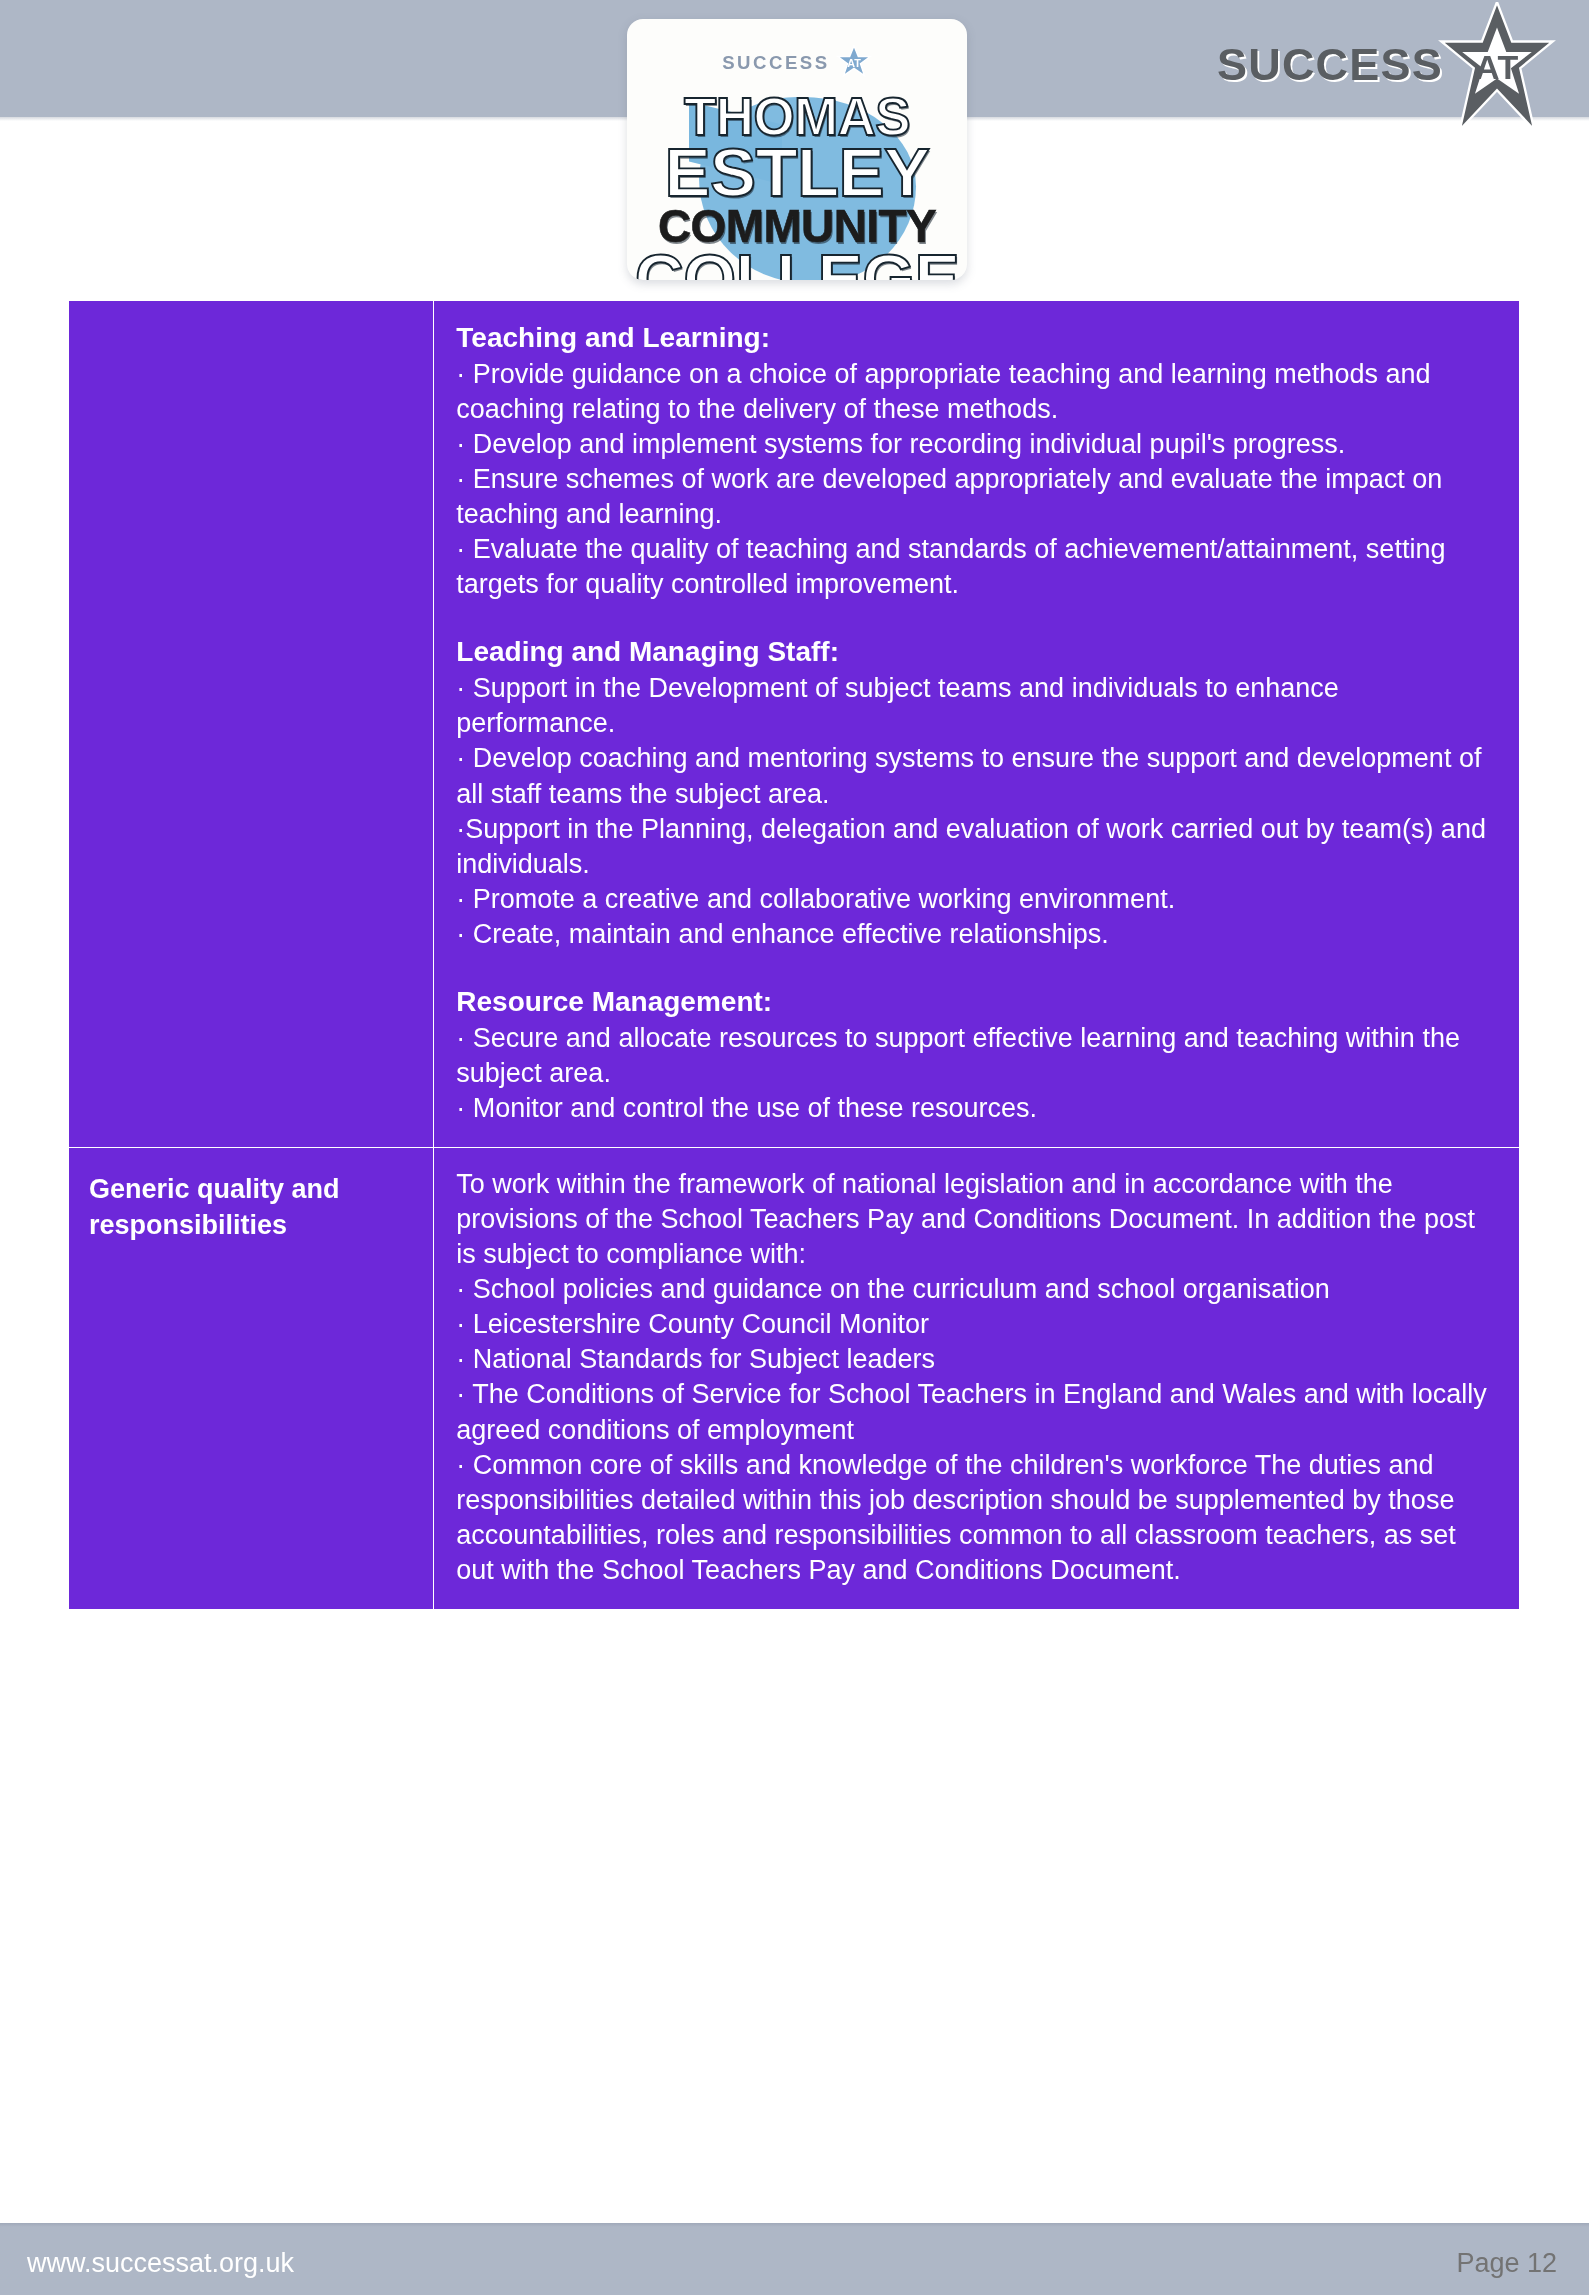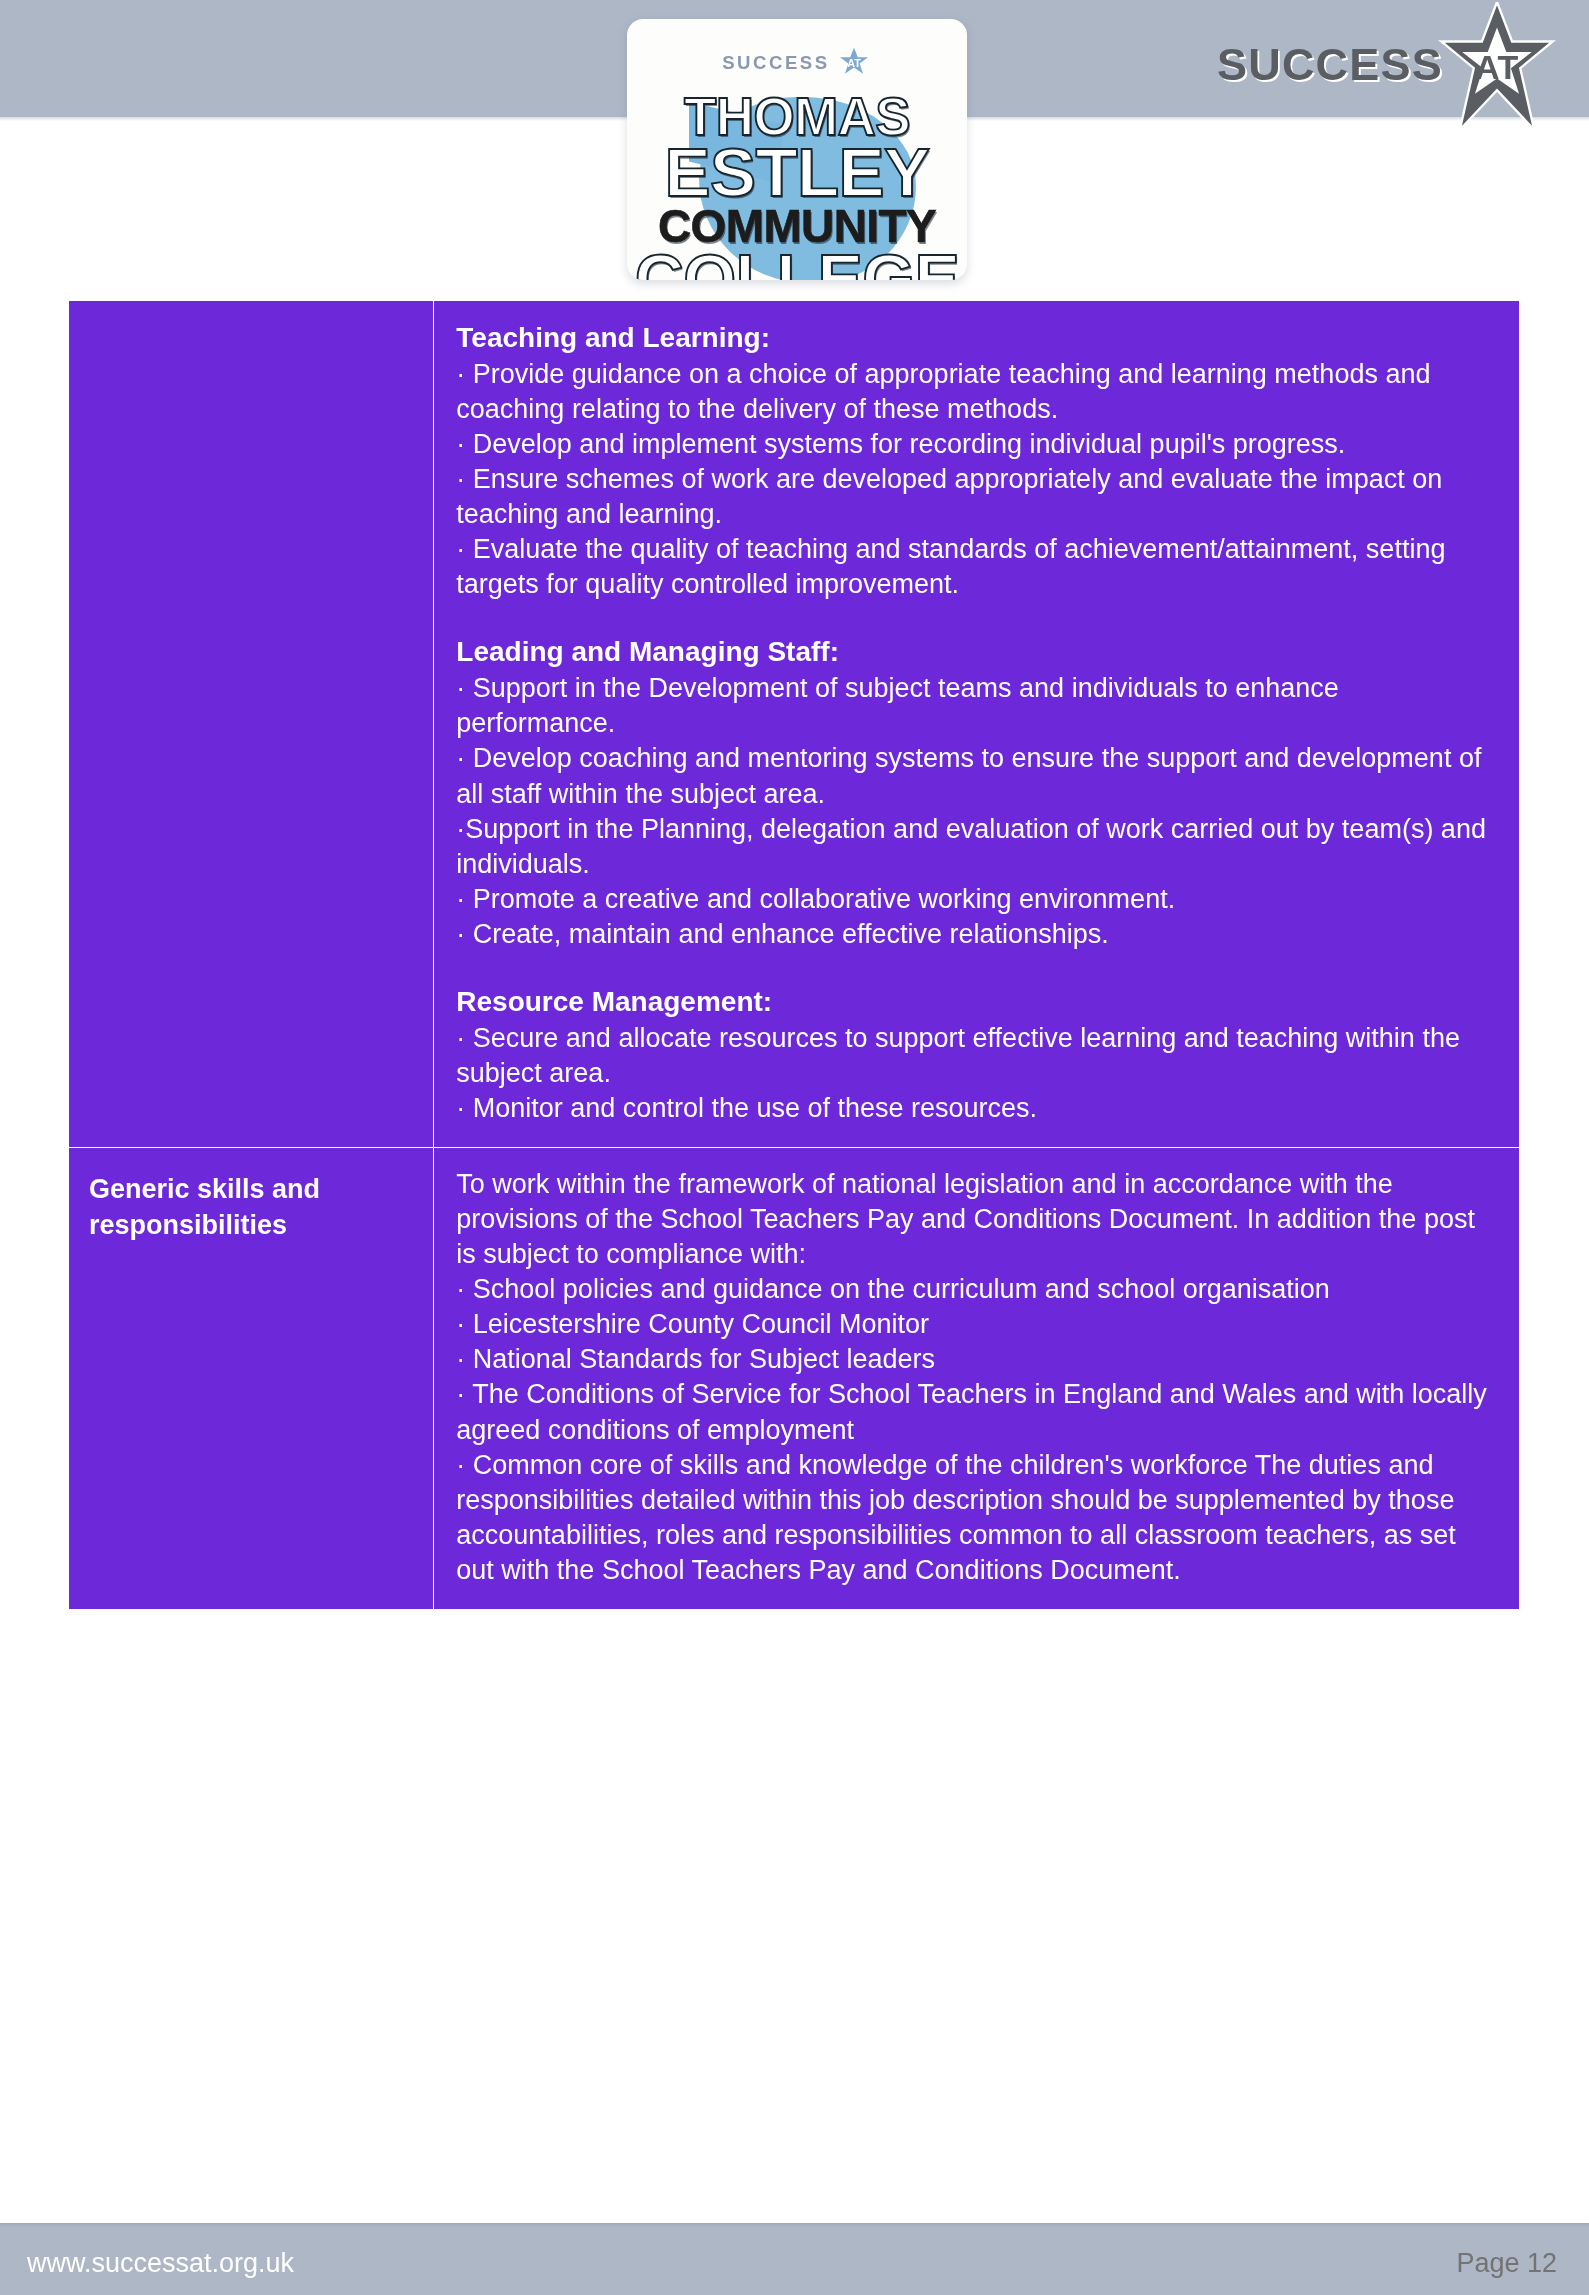--- a/index.html
+++ b/index.html
@@ -288,39 +288,39 @@
             <div class="sect-head">Teaching and Learning:</div>
             <div class="body-line">· Provide guidance on a choice of appropriate teaching and learning methods and coaching relating to the delivery of these methods.</div>
             <div class="body-line">· Develop and implement systems for recording individual pupil's progress.</div>
             <div class="body-line">· Ensure schemes of work are developed appropriately and evaluate the impact on teaching and learning.</div>
             <div class="body-line">· Evaluate the quality of teaching and standards of achievement/attainment, setting targets for quality controlled improvement.</div>
 
             <div class="para-gap"></div>
 
             <div class="sect-head">Leading and Managing Staff:</div>
             <div class="body-line">· Support in the Development of subject teams and individuals to enhance performance.</div>
-            <div class="body-line">· Develop coaching and mentoring systems to ensure the support and development of all staff within the subject area.</div>
+            <div class="body-line">· Develop coaching and mentoring systems to ensure the support and development of all staff teams the subject area.</div>
             <div class="body-line">·Support in the Planning, delegation and evaluation of work carried out by team(s) and individuals.</div>
             <div class="body-line">· Promote a creative and collaborative working environment.</div>
             <div class="body-line">· Create, maintain and enhance effective relationships.</div>
 
             <div class="para-gap"></div>
 
             <div class="sect-head">Resource Management:</div>
             <div class="body-line">· Secure and allocate resources to support effective learning and teaching within the subject area.</div>
             <div class="body-line">· Monitor and control the use of these resources.</div>
 
           </div>
         </td>
       </tr>
 
       <tr>
         <td>
           <div class="cell-pad-label">
-            <div class="label-text">Generic skills and responsibilities</div>
+            <div class="label-text">Generic quality and responsibilities</div>
           </div>
         </td>
         <td>
           <div class="cell-pad-body">
             <div class="body-line">To work within the framework of national legislation and in accordance with the provisions of the School Teachers Pay and Conditions Document. In addition the post is subject to compliance with:</div>
             <div class="body-line">· School policies and guidance on the curriculum and school organisation</div>
             <div class="body-line">· Leicestershire County Council Monitor</div>
             <div class="body-line">· National Standards for Subject leaders</div>
             <div class="body-line">· The Conditions of Service for School Teachers in England and Wales and with locally agreed conditions of employment</div>
             <div class="body-line">· Common core of skills and knowledge of the children's workforce The duties and responsibilities detailed within this job description should be supplemented by those accountabilities, roles and responsibilities common to all classroom teachers, as set out with the School Teachers Pay and Conditions Document.</div>

